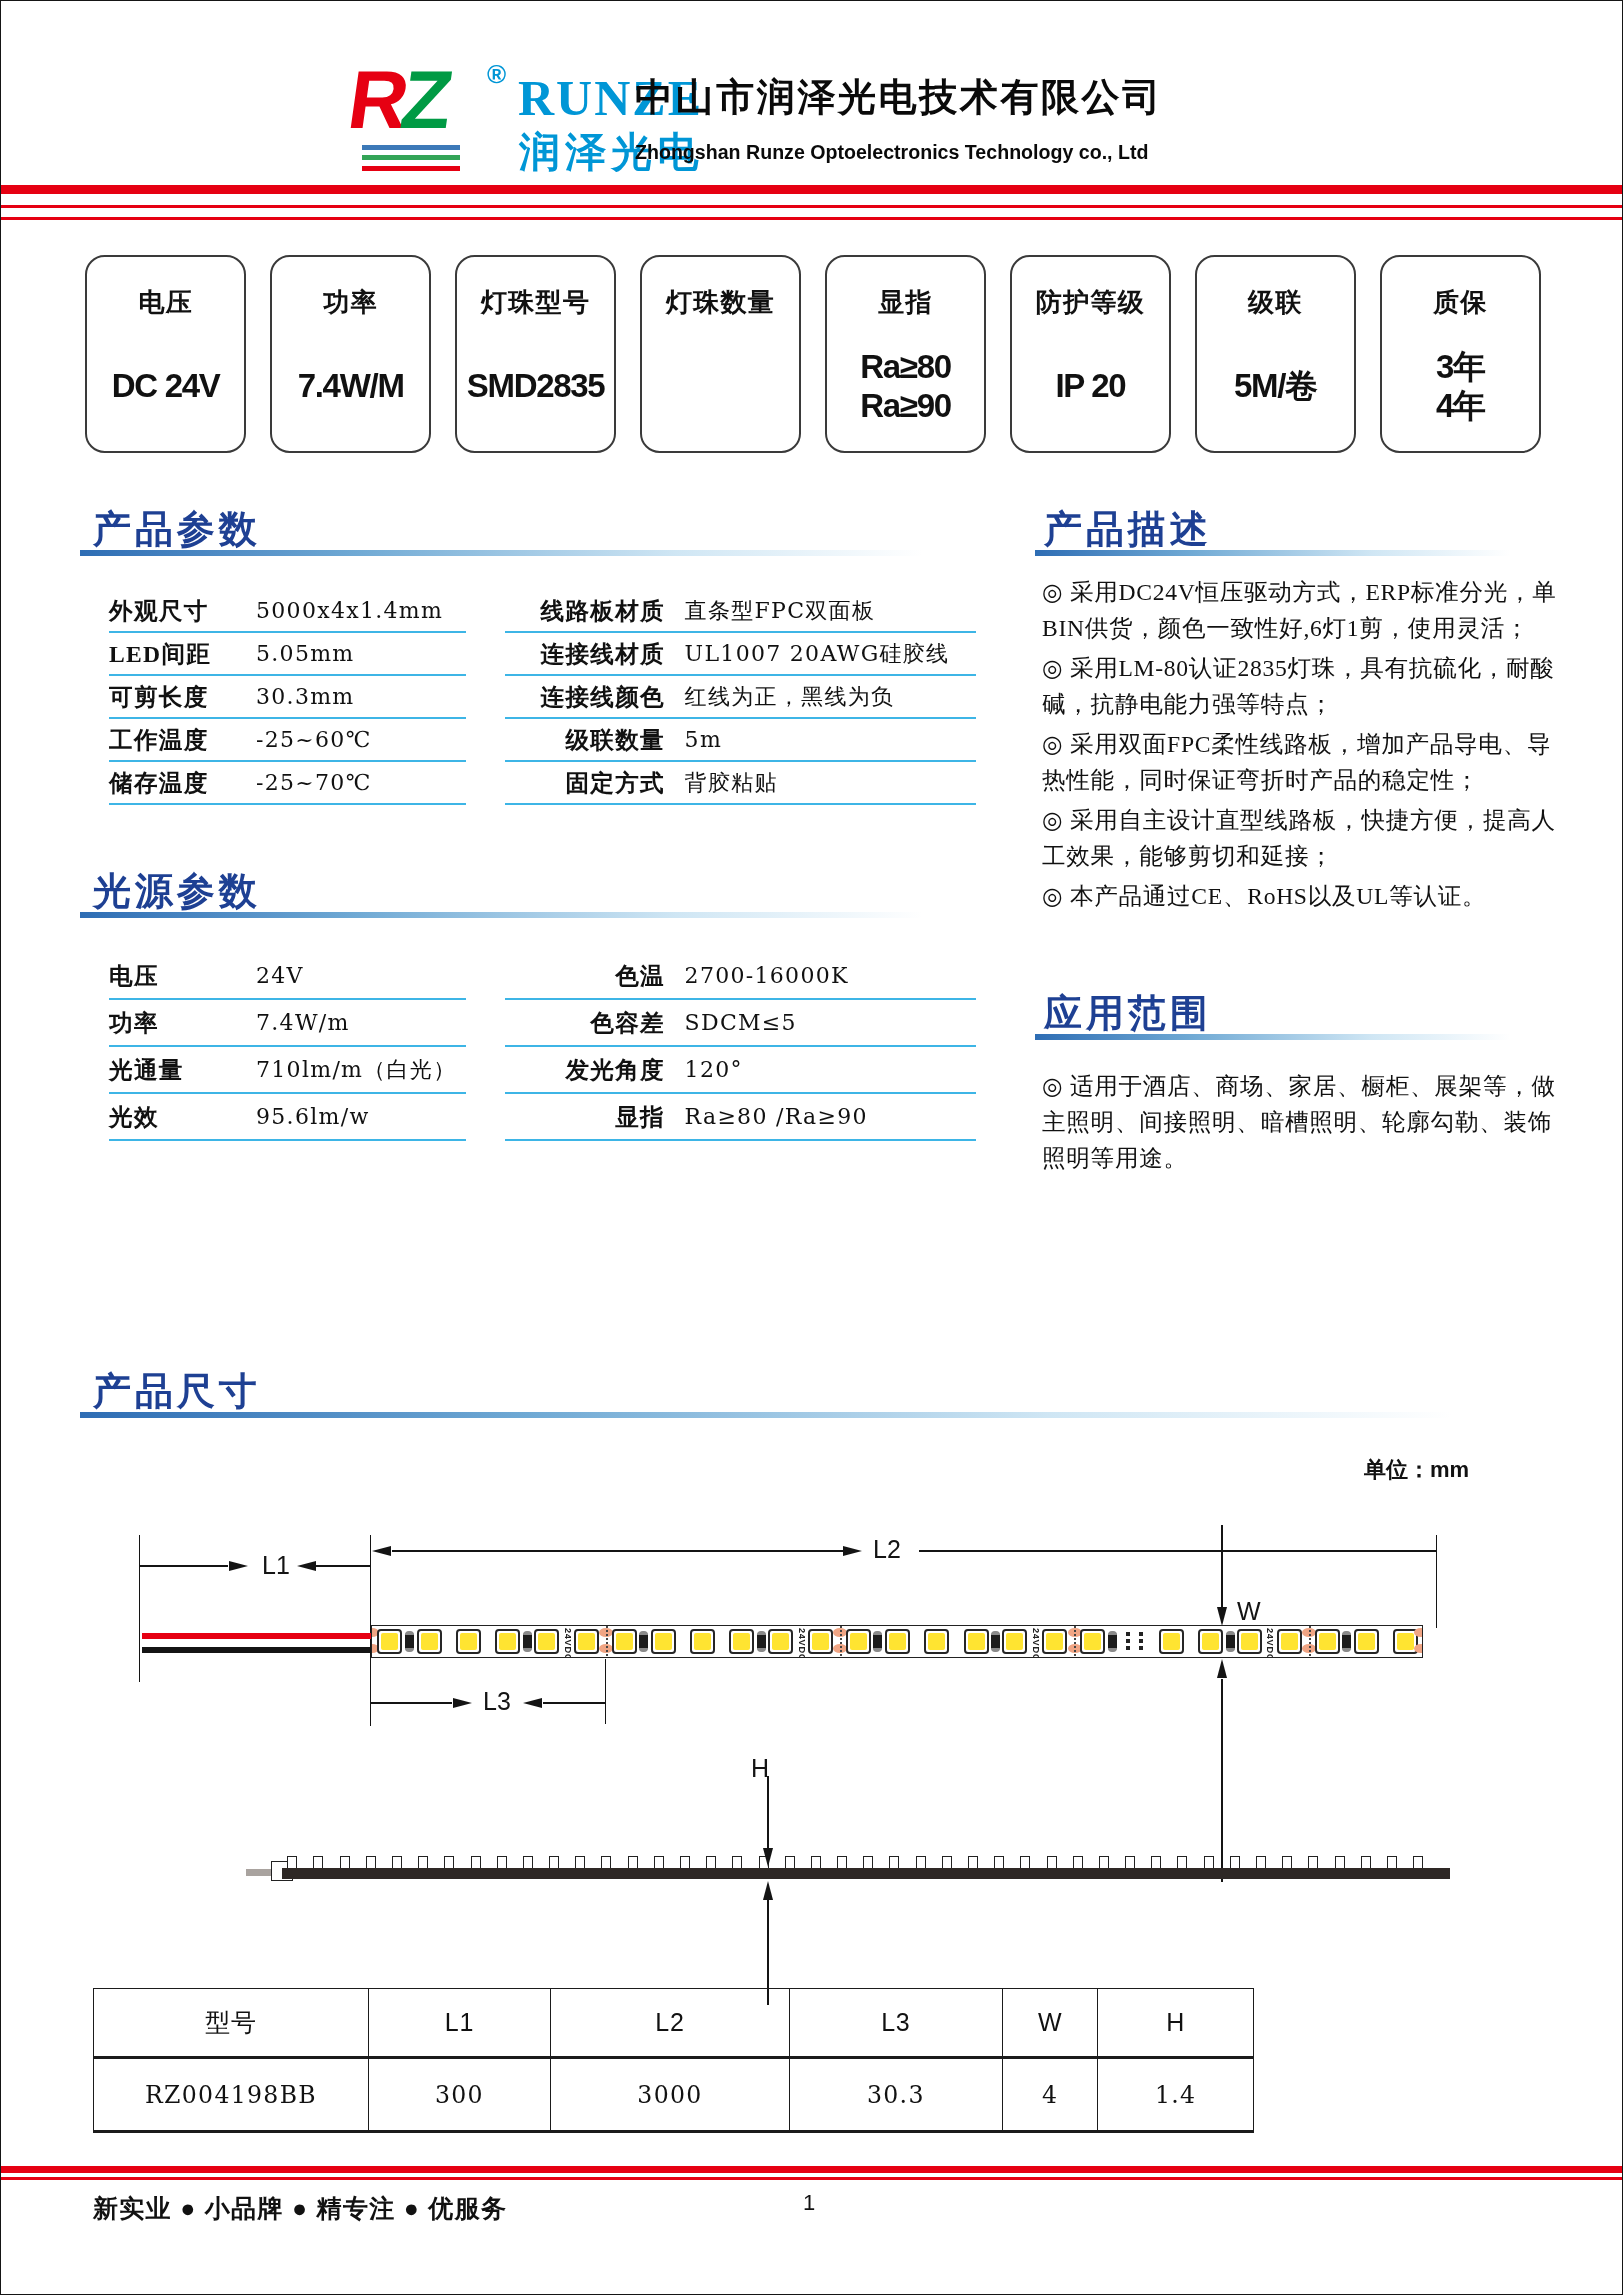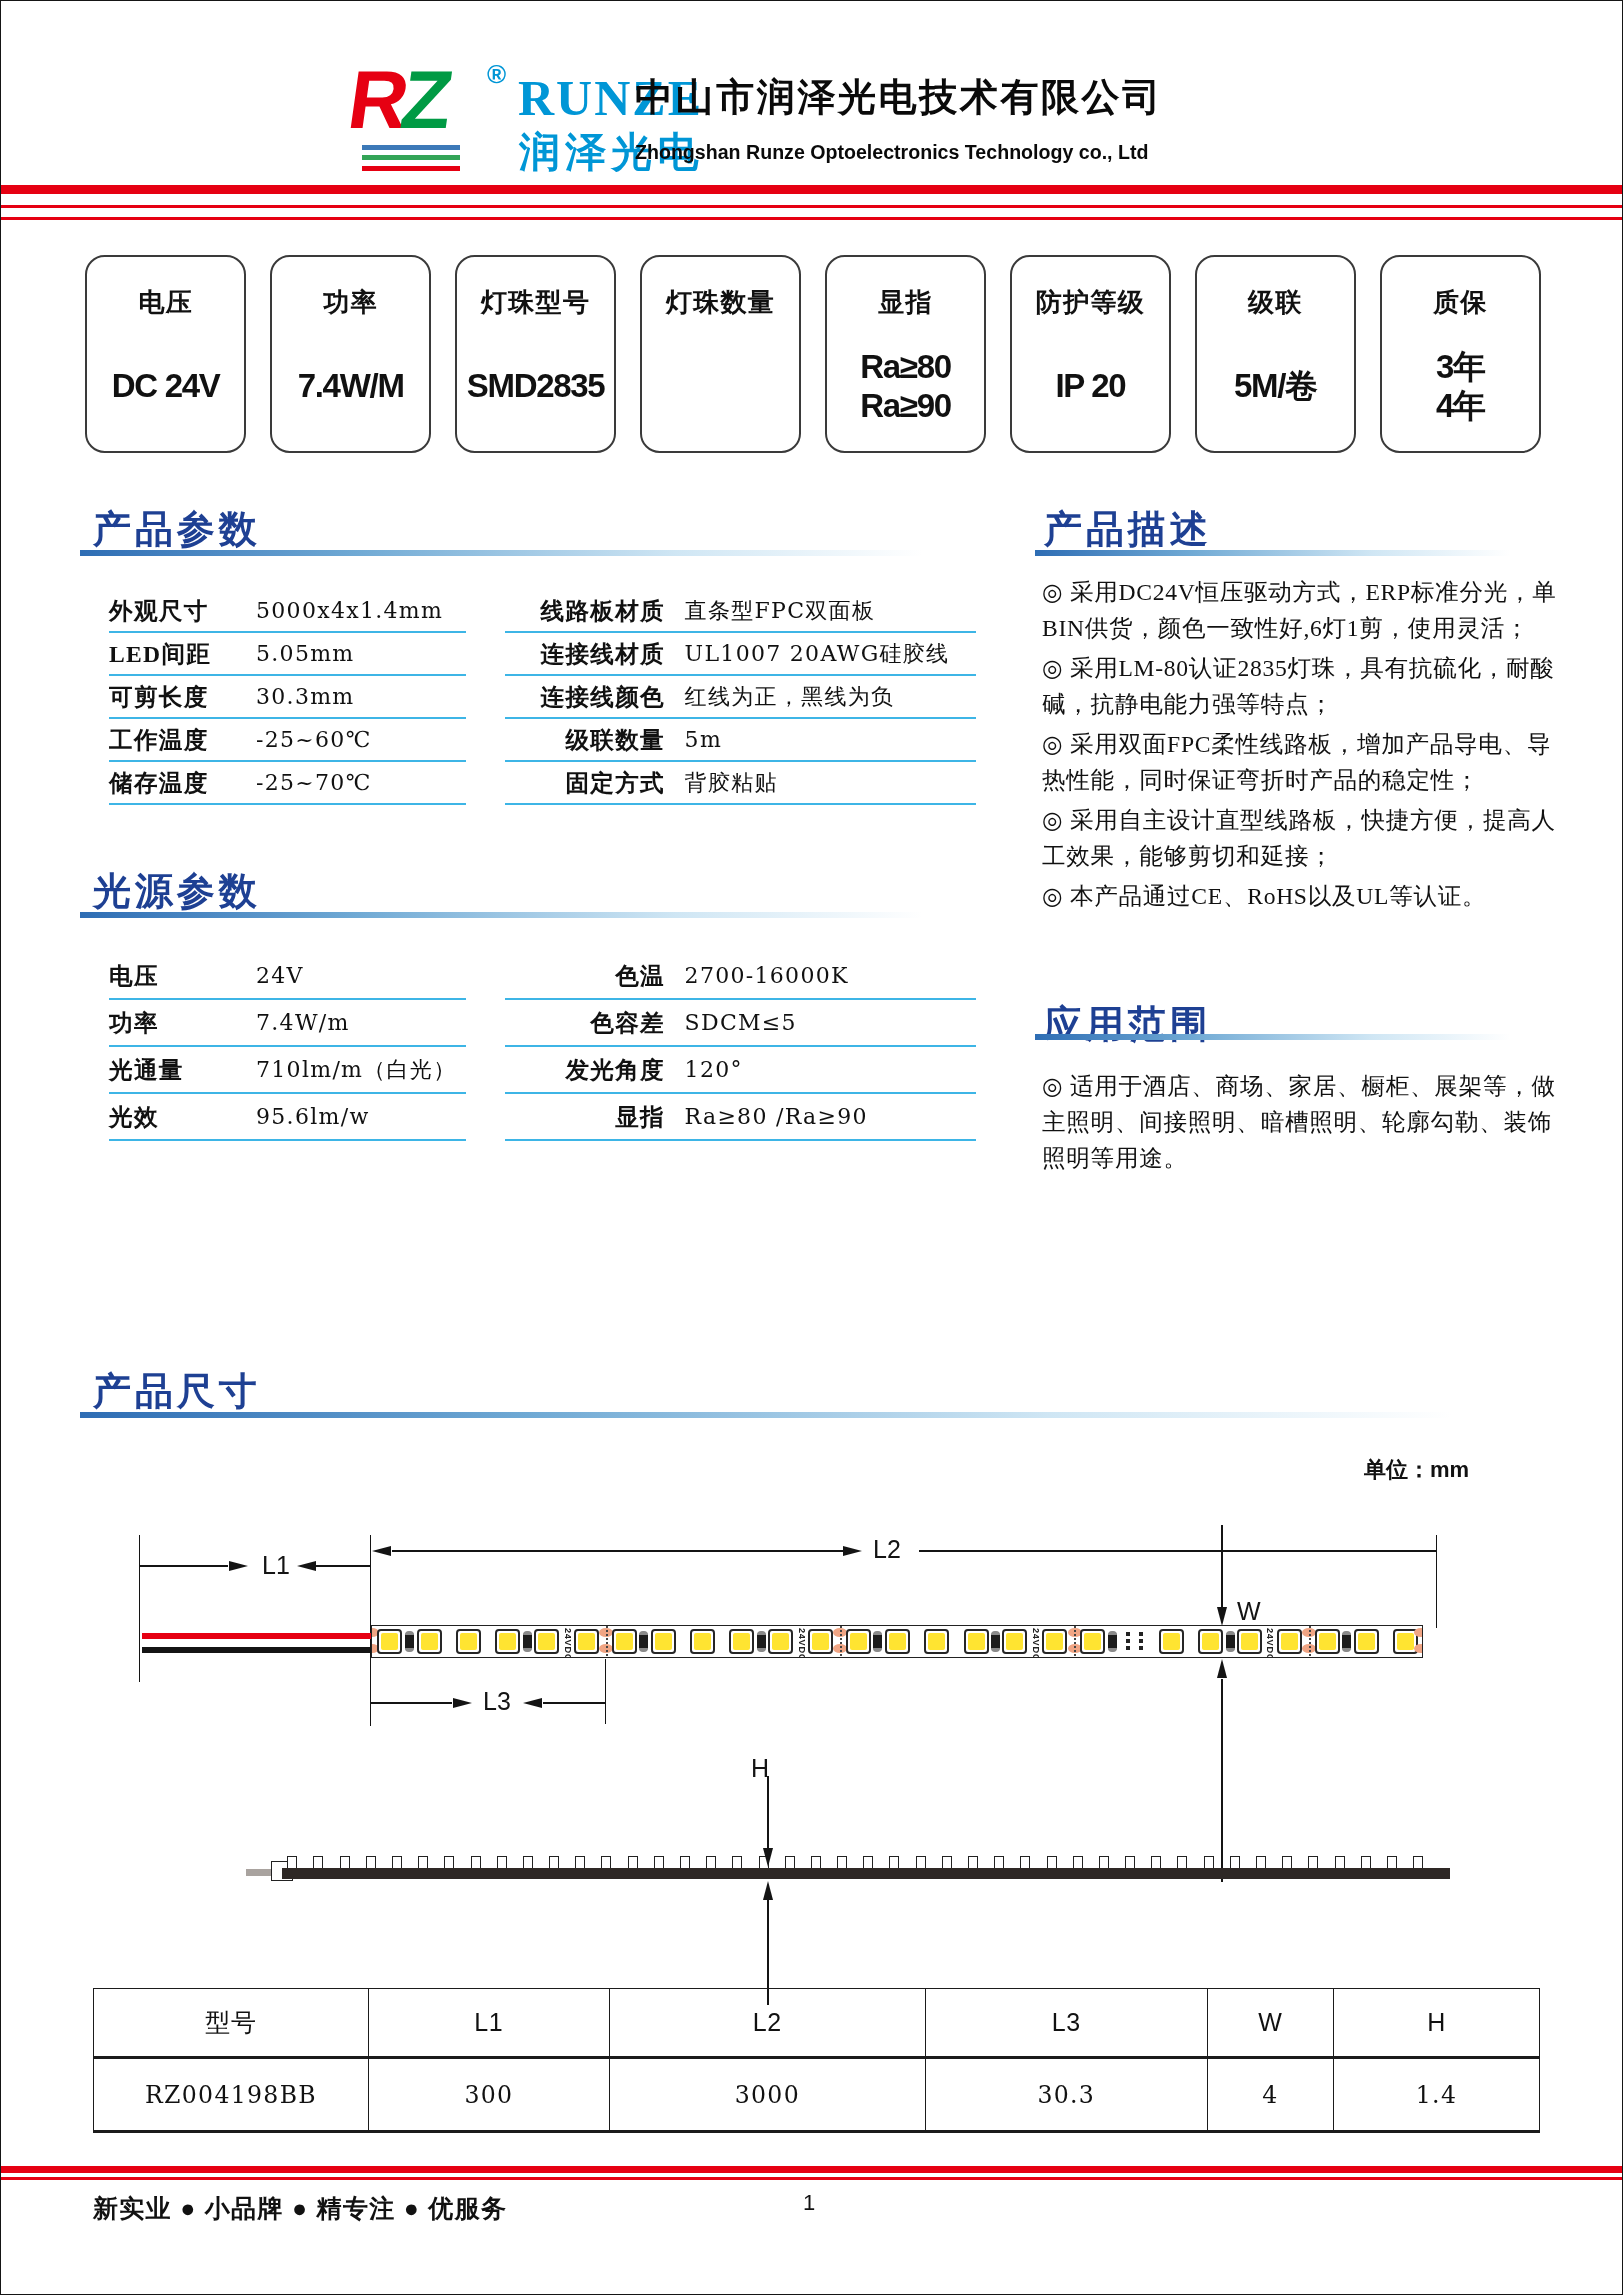--- a/index.html
+++ b/index.html
@@ -72,21 +72,21 @@
   .wire{position:absolute;height:5.9px;}
 
   
   .side-bar{position:absolute;left:281px;top:1867px;width:1168px;height:10.5px;background:#2e2825;}
   #side-leds{position:absolute;left:281px;top:1855px;width:1168px;height:13px;}
   .sled{position:absolute;top:0;width:9.8px;height:13px;background:#fff;border:1.3px solid #222;box-sizing:border-box;}
   .conn-wire{position:absolute;left:245px;top:1868px;width:29px;height:6.5px;background:#a9a39f;}
   .conn-body{position:absolute;left:270px;top:1860px;width:22px;height:19.6px;background:#fff;border:1.3px solid #222;box-sizing:border-box;}
 
   
-  .dim-table{position:absolute;left:92px;top:1987px;width:1447px;border-collapse:collapse;border-radius:22px;}
+  .dim-table{position:absolute;left:92px;top:1987px;width:1161px;border-collapse:collapse;border-radius:22px;}
   .dim-table th,.dim-table td{border:1.3px solid #1b1b1b;text-align:center;}
   .dim-table th{height:65px;font-weight:500;font-size:25px;border-bottom:3.9px solid #1b1b1b;letter-spacing:0.7px;}
   .dim-table td{height:69px;font-family:"DejaVu Serif","Liberation Serif",serif;font-size:23.6px;letter-spacing:1.3px;}
   .dim-table tr td{border-bottom:3.9px solid #1b1b1b;}
 
   
   .slogan{position:absolute;left:92px;top:2191px;font-weight:900;font-size:25px;letter-spacing:1.3px;}
   .pagenum{position:absolute;left:802px;top:2189px;font-size:22px;}
 </style>
 </head>
@@ -283,21 +283,21 @@
         <span class="plabel lab-r">发光角度</span>
         <span class="pvalue">120°</span>
       </div>
 
       <div class="prow prow-72">
         <span class="plabel lab-r">显指</span>
         <span class="pvalue">Ra≥80 /Ra≥90</span>
       </div>
     </div>
 
-  <div class="sec-title" style="left:1043px;top:987px;margin-top:11px;">应用范围</div>
+  <div class="sec-title" style="left:1043px;top:987px;">应用范围</div>
   <div class="sec-line" style="left:1034px;top:1033px;width:517px;"></div>
   <div class="bullets" style="left:1041px;top:1067px;">
 
   <p>◎  适用于酒店、商场、家居、橱柜、展架等，做主照明、间接照明、暗槽照明、轮廓勾勒、装饰照明等用途。</p>
     </div>
 
   <div class="sec-title" style="left:92px;top:1365px;">产品尺寸</div>
   <div class="sec-line" style="left:79px;top:1411px;width:1491px;"></div>
   <div class="unit-label">单位：mm</div>
 

